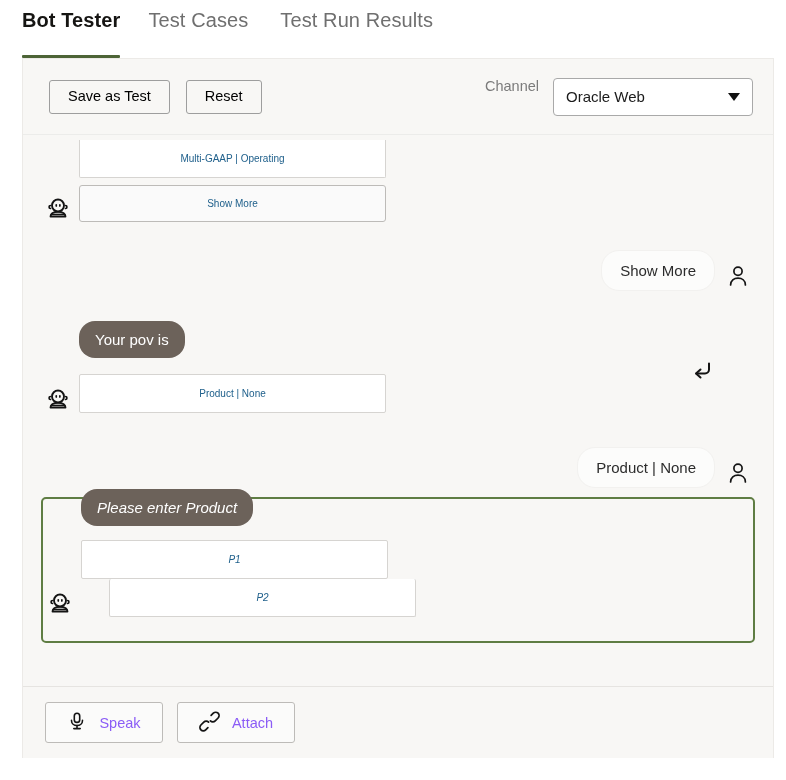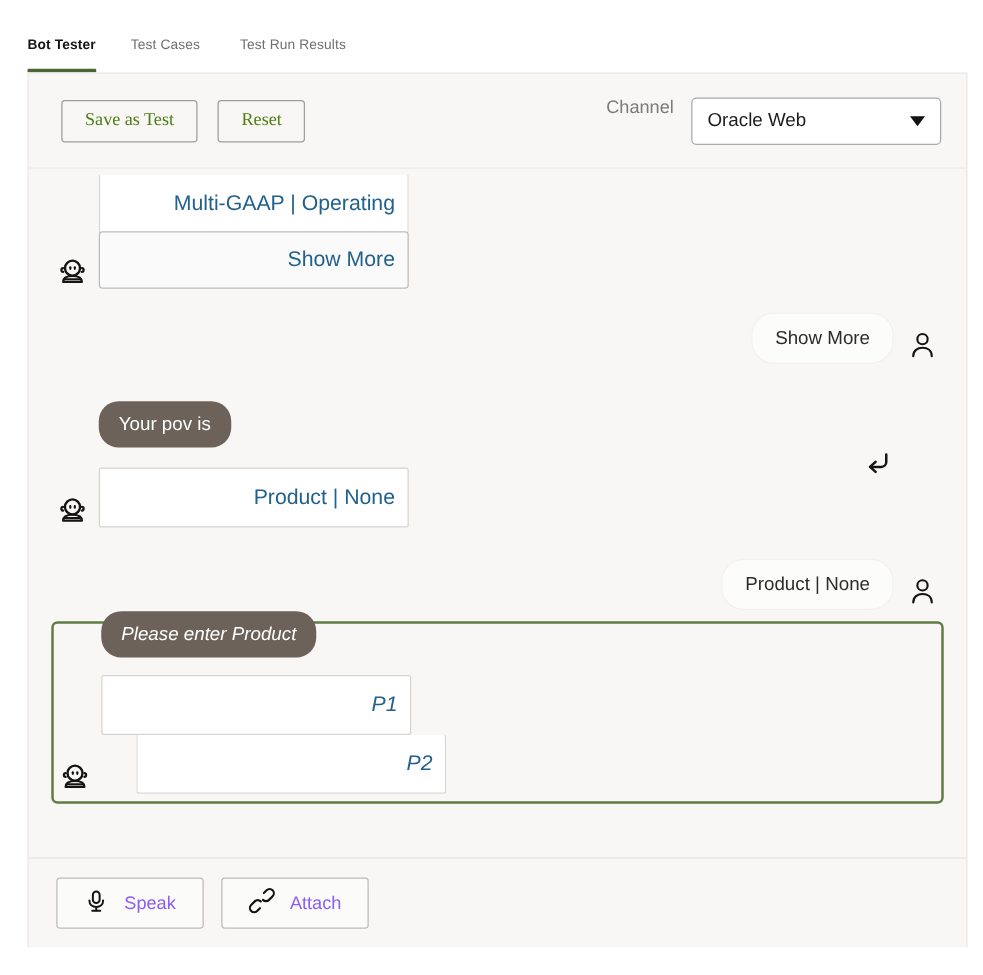--- a/index.html
+++ b/index.html
@@ -24,23 +24,23 @@
     left: 0; top: 0;
     width: 786px; height: 58px;
     background: #ffffff;
     display: flex;
     align-items: flex-end;
     padding-left: 22px;
     gap: 0px;
   }
   .tab {
     position: relative;
-    font-size: 11px;
+    font-size: 20px;
     color: #6f6f6f;
-    padding: 0 16px 16px 0;
+    padding: 0 16px 28px 0;
     margin-right: 16px;
     cursor: pointer;
     letter-spacing: .1px;
     line-height: 1;
   }
   .tab.active {
     color: #161513;
     font-weight: bold;
     padding-right: 8px;
     margin-right: 20px;
@@ -75,24 +75,24 @@
     display: flex;
     align-items: center;
     padding: 0 20px 0 26px;
   }
   .btn {
     height: 34px;
     background: #f8f7f5;
     border: 1px solid #9e9e9e;
     border-radius: 3px;
     font-size: 14.5px;
-    color: #4d7c0f;
+    color: #000000;
     padding: 0 18px;
     cursor: pointer;
-    font-family: Liberation Serif, serif;
+    font-family: Liberation Sans, sans-serif;
     line-height: 1;
     white-space: nowrap;
   }
   .btn + .btn { margin-left: 16px; }
 
   .channel-wrap {
     margin-left: auto;
     display: flex;
     gap: 14px;
   }
@@ -145,25 +145,25 @@
     display: flex;
     align-items: center;
     justify-content: center;
   }
   .bot-avatar { margin-right: 6px; }
   .user-avatar { margin-left: 8px; }
 
   .stack { display: flex; flex-direction: column; }
 
   .card {
-    width: 248px;
+    width: 307px;
     background: #ffffff;
     border: 1px solid #d6d4d1;
-    text-align: right;
-    font-size: 17px;
+    text-align: center;
+    font-size: 10px;
     color: #21618c;
     padding: 13px 10px;
     cursor: pointer;
     border-radius: 2px;
   }
   .card.top-cut {
     border-top: none;
     border-radius: 0 0 2px 2px;
   }
   .card.joined { border-top: none; margin-left: 28px; }

